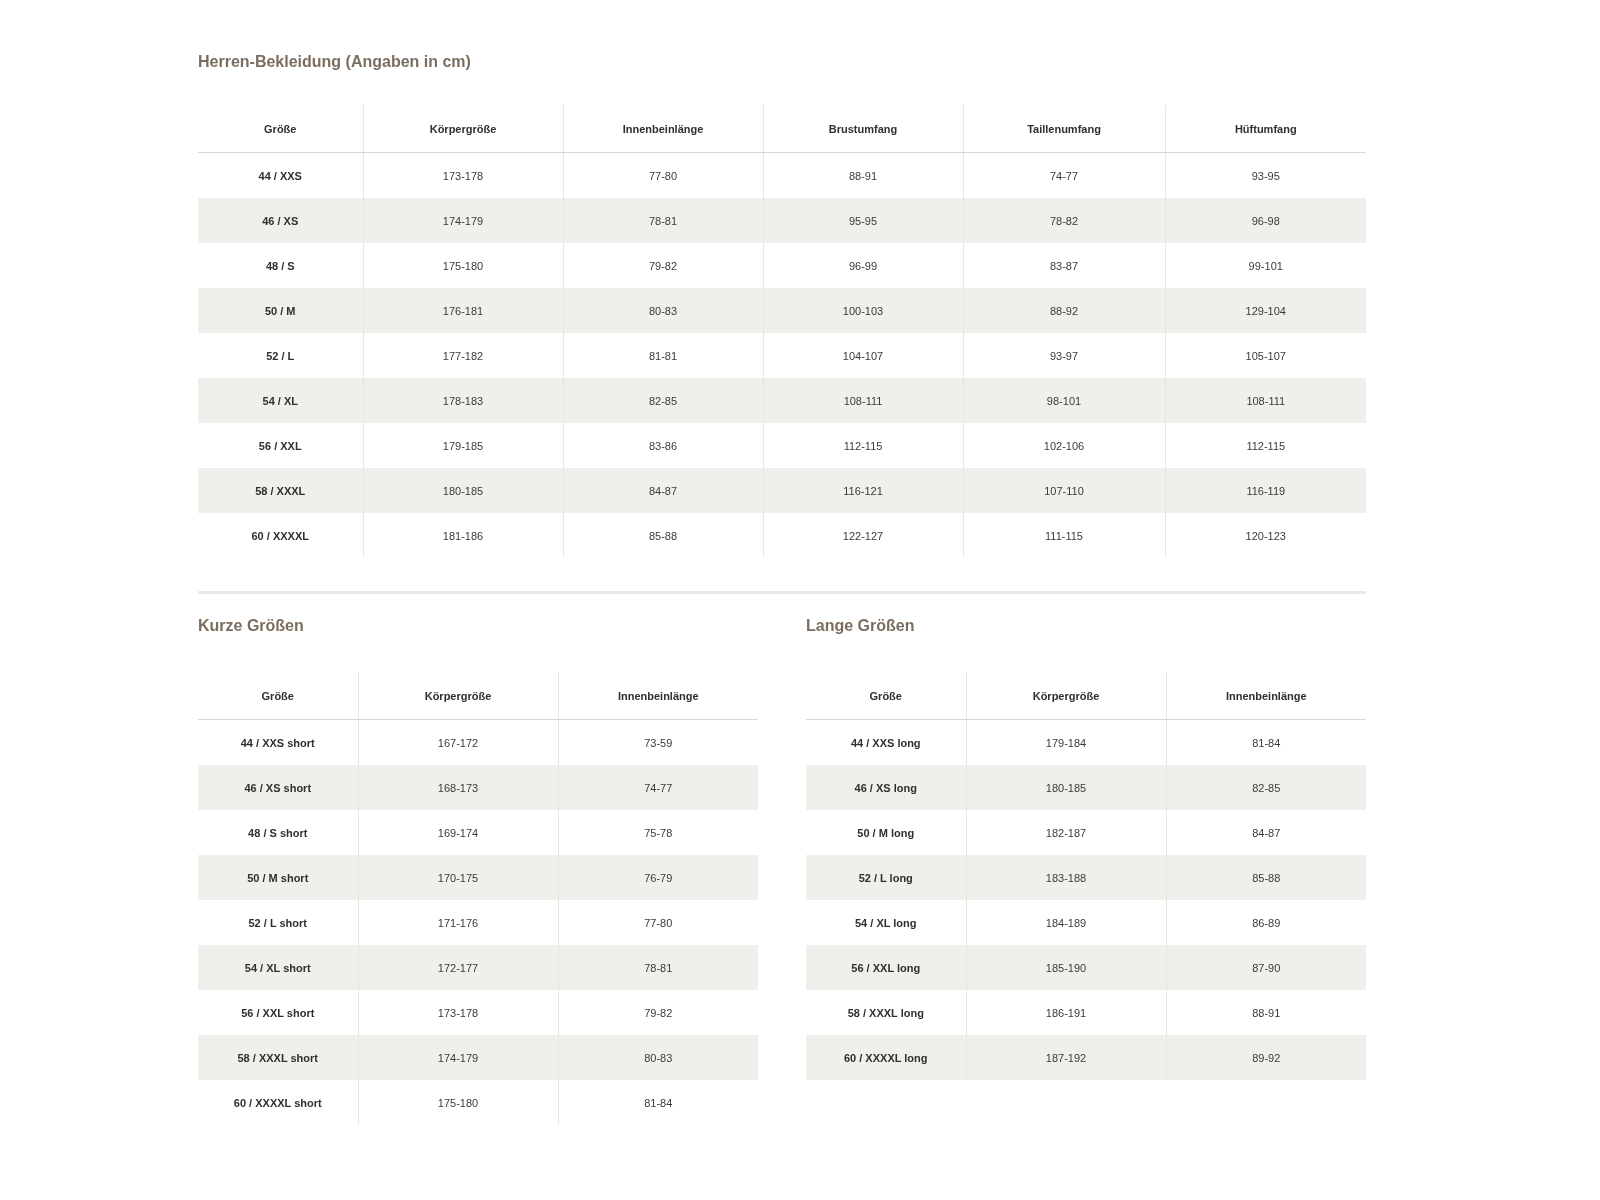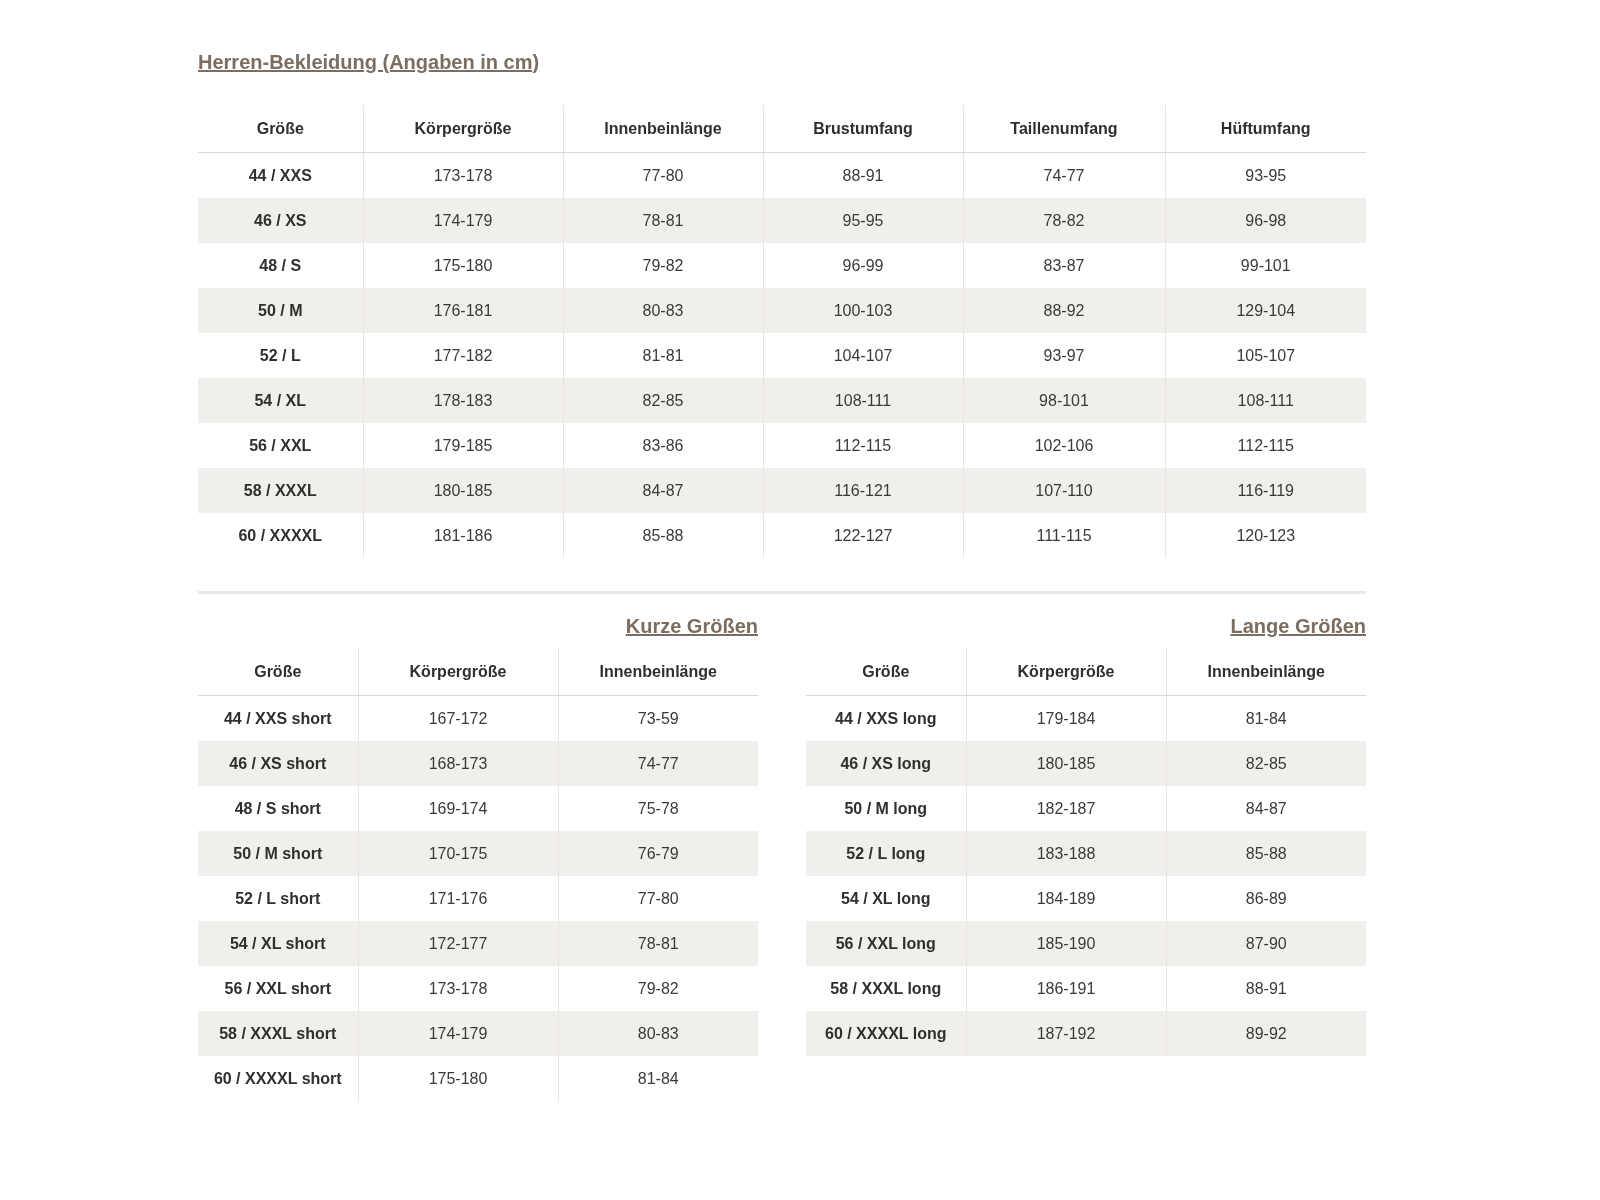--- a/index.html
+++ b/index.html
@@ -16,30 +16,29 @@
     font-family:"Liberation Sans", sans-serif;
     color:var(--text);
     overflow:hidden;
   }
   .page{
     padding:52px 0 0 198px;
     width:1170px;
   }
   .section-title{
     margin:0 0 33px 0;
-    font-size:20px;
+    font-size:16px;
     font-weight:bold;
     color:var(--accent);
     line-height:20px;
-    text-decoration:underline;
   }
   table{
     border-collapse:collapse;
     table-layout:fixed;
-    font-size:16px;
+    font-size:11px;
   }
   .tbl-main{width:1168px;}
   .tbl-small{width:560px;}
   th,td{
     text-align:center;
     padding:0 4px;
     border-right:1px solid var(--border);
     color:var(--text);
     overflow:hidden;
     white-space:nowrap;
@@ -63,21 +62,21 @@
   .divider{
     width:1168px;height:3px;
     background:#eae8e4;
     margin:33px 0 22px 0;
   }
   .columns{
     display:flex;
     gap:48px;
   }
   .col{width:560px;}
-  .col .section-title{margin:0 0 12px 0;text-align:right;}
+  .col .section-title{margin:0 0 36px 0;}
 </style>
 </head>
 <body>
 
 <div class="page">
 
   <h2 class="section-title">Herren-Bekleidung (Angaben in cm)</h2>
 
   <table class="tbl-main">
       <colgroup>

